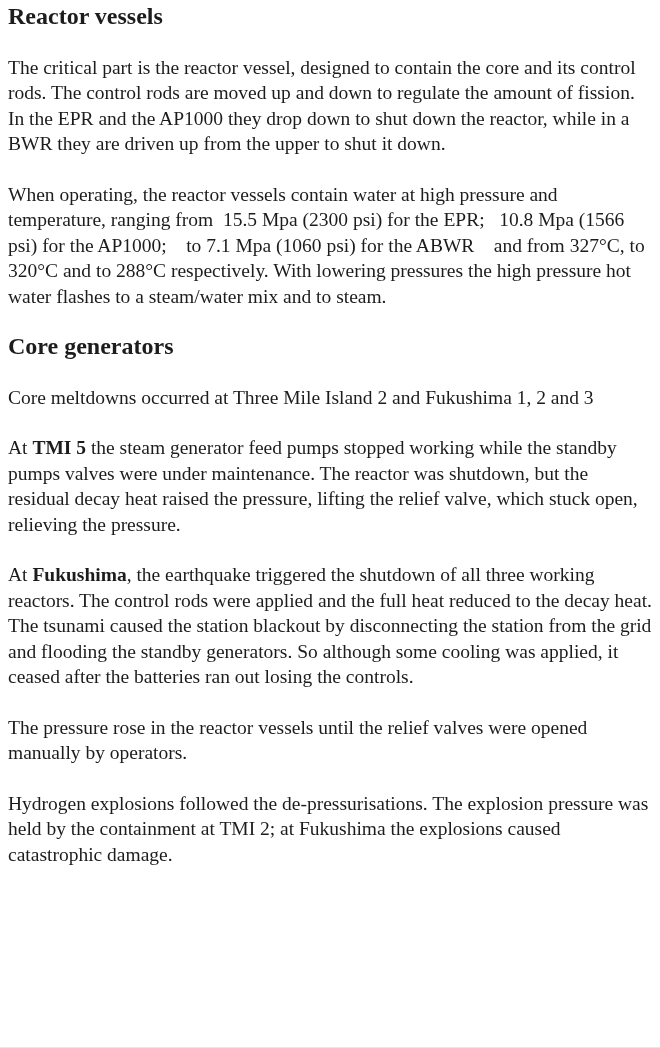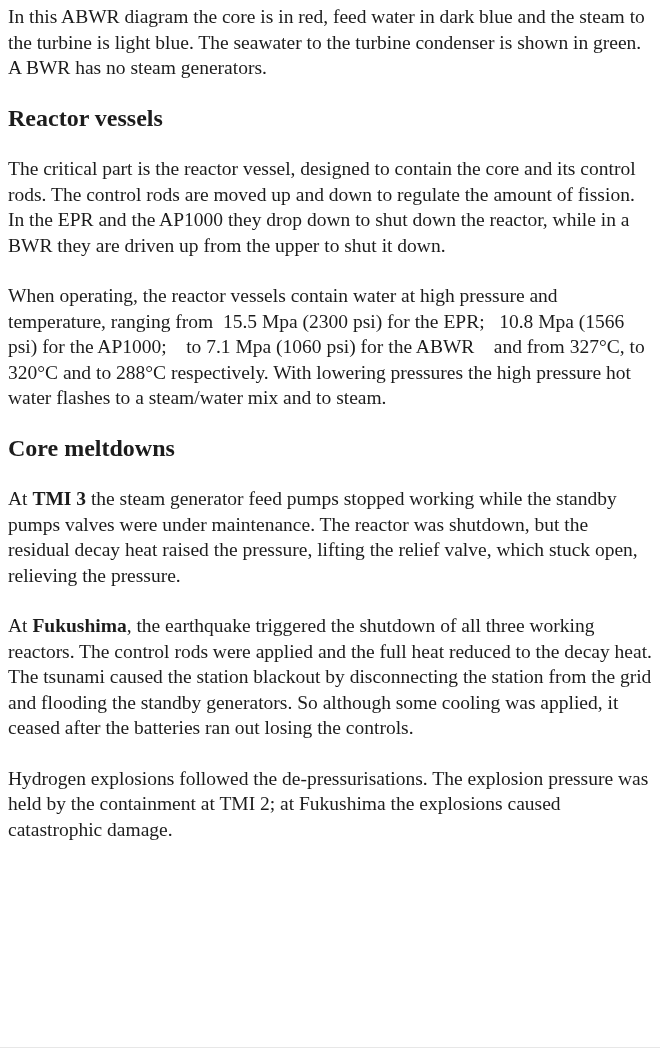--- a/index.html
+++ b/index.html
@@ -40,34 +40,35 @@
     width: 660px;
     height: 0;
     border-top: 1px solid #e7e7e7;
   }
 </style>
 </head>
 <body>
 
 <div class="doc">
 
-  <p class="para">In this ABWR diagram the core is in red, feed water in dark blue and the steam to the turbine is light blue. The seawater to the turbine condenser is shown in green. A BWR has no steam generators.</p>
 
   <h2 class="heading">Reactor vessels</h2>
 
   <p class="para">The critical part is the reactor vessel, designed to contain the core and its control rods. The control rods are moved up and down to regulate the amount of fission. In the EPR and the AP1000 they drop down to shut down the reactor, while in a BWR they are driven up from the upper to shut it down.</p>
 
   <p class="para">When operating, the reactor vessels contain water at high pressure and temperature, ranging from  15.5 Mpa (2300 psi) for the EPR;   10.8 Mpa (1566 psi) for the AP1000;    to 7.1 Mpa (1060 psi) for the ABWR    and from 327°C, to 320°C and to 288°C respectively. With lowering pressures the high pressure hot water flashes to a steam/water mix and to steam.</p>
 
 
-  <h2 class="heading">Core meltdowns</h2>
+  <h2 class="heading">Core generators</h2>
 
+  <p class="para">Core meltdowns occurred at Three Mile Island 2 and Fukushima 1, 2 and 3</p>
 
-  <p class="para"><span>At </span><span class="bold-term">TMI 3</span><span> the steam generator feed pumps stopped working while the standby pumps valves were under maintenance. The reactor was shutdown, but the residual decay heat raised the pressure, lifting the relief valve, which stuck open, relieving the pressure.</span></p>
+  <p class="para"><span>At </span><span class="bold-term">TMI 5</span><span> the steam generator feed pumps stopped working while the standby pumps valves were under maintenance. The reactor was shutdown, but the residual decay heat raised the pressure, lifting the relief valve, which stuck open, relieving the pressure.</span></p>
 
   <p class="para"><span>At </span><span class="bold-term">Fukushima</span><span>, the earthquake triggered the shutdown of all three working reactors. The control rods were applied and the full heat reduced to the decay heat. The tsunami caused the station blackout by disconnecting the station from the grid and flooding the standby generators. So although some cooling was applied, it ceased after the batteries ran out losing the controls.</span></p>
 
+  <p class="para">The pressure rose in the reactor vessels until the relief valves were opened manually by operators.</p>
 
   <p class="para">Hydrogen explosions followed the de-pressurisations. The explosion pressure was held by the containment at TMI 2; at Fukushima the explosions caused catastrophic damage.</p>
 
 </div>
 
 <div class="bottom-rule"></div>
 
 </body></html>

